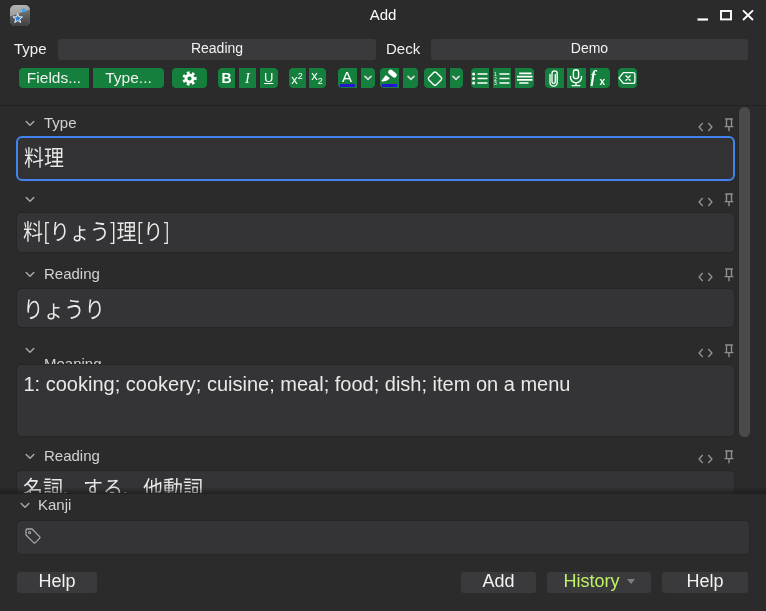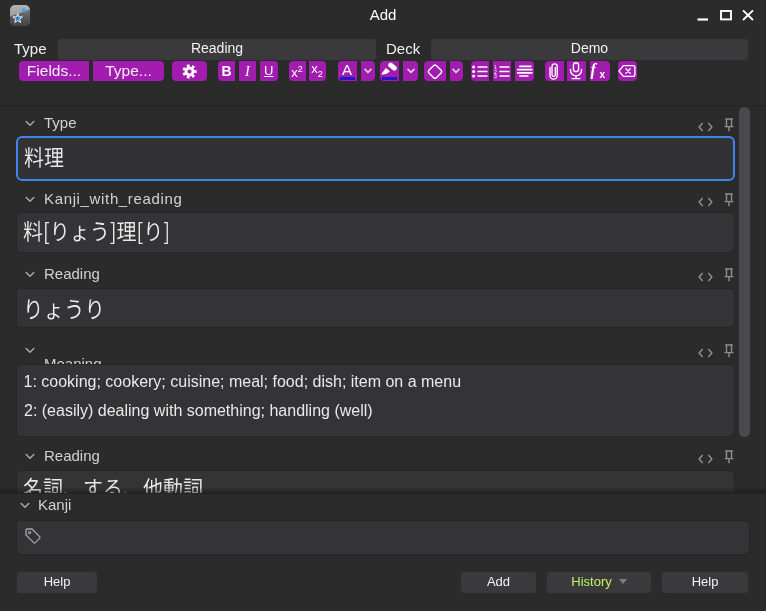--- a/index.html
+++ b/index.html
@@ -1,23 +1,23 @@
 <!DOCTYPE html>
 <html><head><meta charset="utf-8"><style>
 * { margin:0; padding:0; box-sizing:border-box; }
 html,body { width:766px; height:611px; background:#2b2b2b; font-family:"Liberation Sans",sans-serif; position:relative; overflow:hidden; }
 .abs { position:absolute; }
 .ic { position:absolute; line-height:0; }
-.tb { position:absolute; top:60px; height:22px; background:#a21caf; border:1px solid #2a2a2c; display:flex; align-items:center; justify-content:center; line-height:0; }
+.tb { position:absolute; top:67px; height:22px; background:#15803d; border:1px solid #2a2a2c; display:flex; align-items:center; justify-content:center; line-height:0; }
 .bt { font-size:15.5px; color:#f0f0f0; line-height:15px; position:relative; top:-1px; }
-.pbtn { position:absolute; height:23px; background:#3a3a3c; border:1px solid #2c2c2e; border-radius:4px; display:flex; align-items:center; justify-content:center; font-size:13px; color:#f2f2f2; padding-bottom:2px; }
+.pbtn { position:absolute; height:23px; background:#3a3a3c; border:1px solid #2c2c2e; border-radius:4px; display:flex; align-items:center; justify-content:center; font-size:18px; color:#f2f2f2; padding-bottom:2px; }
 .flabel { position:absolute; left:44px; font-size:15px; line-height:16px; color:#d2d2d2; }
 .fbox { position:absolute; left:16px; width:719px; background:#343436; border:1px solid #262628; border-radius:5px; }
 .fbox.focus { border:2px solid #4383ee; background:#323234; border-radius:6px; }
-.ftext { position:absolute; left:24px; font-size:16px; color:#e9e9e9; white-space:nowrap; }
+.ftext { position:absolute; left:24px; font-size:20px; color:#e9e9e9; white-space:nowrap; }
 </style></head>
 <body>
 <div class="abs" style="left:10px;top:5px;line-height:0"><svg width="20" height="21" viewBox="0 0 20 21">
       <defs>
         <linearGradient id="lgt" x1="0" y1="0" x2="0" y2="1">
           <stop offset="0" stop-color="#b3b3b3"></stop>
           <stop offset="1" stop-color="#878787"></stop>
         </linearGradient>
         <linearGradient id="lgb" x1="0" y1="0" x2="0" y2="1">
           <stop offset="0" stop-color="#757575"></stop>
@@ -162,21 +162,20 @@
       <div class="ic" style="left:723.5px;top:117.7px"><svg width="10" height="14" viewBox="0 0 10 14">
           <path d="M1.2 1 H8.8 M2.5 1 V8 M7.5 1 V8 M0.6 8.6 H9.4 M5 8.6 V13.3" fill="none" stroke="#8f8f8f" stroke-width="1.4"></path>
         </svg></div>
 <div class="fbox focus" style="top:136px;height:45px"></div>
 <svg style="position:absolute;left:24px;top:145.6px" width="42" height="26" viewBox="0 -20 42 26">
         <path d="M1.1 -17.4C1.6 -15.8 2.1 -13.7 2.2 -12.3L3.4 -12.7C3.2 -14.0 2.8 -16.1 2.2 -17.7ZM7.5 -17.8C7.3 -16.2 6.7 -14.0 6.2 -12.6L7.2 -12.2C7.7 -13.5 8.4 -15.7 8.9 -17.4ZM10.3 -16.3C11.5 -15.5 12.9 -14.3 13.5 -13.4L14.3 -14.7C13.6 -15.6 12.2 -16.8 11.1 -17.5ZM9.3 -10.6C10.5 -9.9 11.9 -8.7 12.6 -7.9L13.4 -9.2C12.7 -10.1 11.2 -11.1 10.0 -11.8ZM0.9 -11.5V-9.9H3.8C3.0 -7.4 1.8 -4.4 0.6 -2.8C0.9 -2.3 1.2 -1.6 1.4 -1.1C2.4 -2.6 3.4 -5.1 4.2 -7.6V1.8H5.6V-7.6C6.3 -6.3 7.2 -4.6 7.6 -3.7L8.6 -5.0C8.1 -5.8 6.1 -8.8 5.6 -9.6V-9.9H8.8V-11.5H5.6V-19.1H4.2V-11.5ZM8.8 -4.6 9.1 -3.1 15.3 -4.4V1.8H16.7V-4.7L19.3 -5.2L19.1 -6.7L16.7 -6.3V-19.2H15.3V-6.0Z M29.5 -12.3H32.6V-9.4H29.5ZM33.9 -12.3H36.9V-9.4H33.9ZM29.5 -16.6H32.6V-13.7H29.5ZM33.9 -16.6H36.9V-13.7H33.9ZM26.4 -0.5V1.1H39.3V-0.5H34.0V-3.6H38.7V-5.2H34.0V-7.9H38.4V-18.1H28.1V-7.9H32.5V-5.2H27.9V-3.6H32.5V-0.5ZM20.7 -2.3 21.1 -0.5C22.8 -1.2 25.1 -2.1 27.3 -2.9L27.0 -4.6L24.8 -3.7V-9.4H26.9V-11.0H24.8V-16.0H27.2V-17.6H20.9V-16.0H23.4V-11.0H21.1V-9.4H23.4V-3.2C22.4 -2.8 21.5 -2.5 20.7 -2.3Z" fill="#e9e9e9"></path>
       </svg>
 <div class="ic" style="left:24.5px;top:195.7px"><svg width="10" height="7" viewBox="0 0 10 7">
           <path d="M1.2 1.5 L5 5.2 L8.8 1.5" fill="none" stroke="#a8a8a8" stroke-width="1.5" stroke-linecap="round" stroke-linejoin="round"></path>
         </svg></div>
-      <div class="flabel" style="top:190.5px;letter-spacing:0.65px">Kanji_with_reading</div>
       <div class="ic" style="left:698px;top:197.0px"><svg width="15" height="10" viewBox="0 0 15 10">
           <path d="M4.7 1 L1.1 5 L4.7 9 M10.3 1 L13.9 5 L10.3 9" fill="none" stroke="#929292" stroke-width="1.35" stroke-linejoin="round"></path>
         </svg></div>
       <div class="ic" style="left:723.5px;top:193.2px"><svg width="10" height="14" viewBox="0 0 10 14">
           <path d="M1.2 1 H8.8 M2.5 1 V8 M7.5 1 V8 M0.6 8.6 H9.4 M5 8.6 V13.3" fill="none" stroke="#8f8f8f" stroke-width="1.4"></path>
         </svg></div>
 <div class="fbox" style="top:212px;height:41px"></div>
 <svg style="position:absolute;left:22.6px;top:219.6px" width="150" height="26" viewBox="0 -20 150 26">
         <path d="M1.1 -17.4C1.6 -15.8 2.1 -13.7 2.2 -12.3L3.4 -12.7C3.2 -14.0 2.8 -16.1 2.2 -17.7ZM7.5 -17.8C7.3 -16.2 6.7 -14.0 6.2 -12.6L7.2 -12.2C7.7 -13.5 8.4 -15.7 8.9 -17.4ZM10.3 -16.3C11.5 -15.5 12.9 -14.3 13.5 -13.4L14.3 -14.7C13.6 -15.6 12.2 -16.8 11.1 -17.5ZM9.3 -10.6C10.5 -9.9 11.9 -8.7 12.6 -7.9L13.4 -9.2C12.7 -10.1 11.2 -11.1 10.0 -11.8ZM0.9 -11.5V-9.9H3.8C3.0 -7.4 1.8 -4.4 0.6 -2.8C0.9 -2.3 1.2 -1.6 1.4 -1.1C2.4 -2.6 3.4 -5.1 4.2 -7.6V1.8H5.6V-7.6C6.3 -6.3 7.2 -4.6 7.6 -3.7L8.6 -5.0C8.1 -5.8 6.1 -8.8 5.6 -9.6V-9.9H8.8V-11.5H5.6V-19.1H4.2V-11.5ZM8.8 -4.6 9.1 -3.1 15.3 -4.4V1.8H16.7V-4.7L19.3 -5.2L19.1 -6.7L16.7 -6.3V-19.2H15.3V-6.0Z M22.1 3.9H26.1V2.7H23.5V-16.8H26.1V-18.1H22.1Z M33.5 -18.0 31.8 -18.1C31.7 -17.4 31.7 -16.8 31.6 -16.1C31.4 -14.2 31.0 -10.9 31.0 -8.7C31.0 -7.3 31.1 -6.0 31.2 -5.1L32.8 -5.2C32.6 -6.4 32.6 -7.2 32.7 -8.0C33.0 -11.0 35.3 -15.2 37.8 -15.2C39.9 -15.2 41.0 -12.6 41.0 -9.0C41.0 -3.3 37.6 -1.2 33.2 -0.5L34.2 1.1C39.1 0.1 42.6 -2.7 42.6 -9.0C42.6 -13.8 40.7 -16.8 38.0 -16.8C35.5 -16.8 33.4 -14.0 32.6 -11.7C32.7 -13.2 33.1 -16.3 33.5 -18.0Z M56.1 -3.1 56.1 -1.9C56.1 -0.8 55.5 -0.1 54.4 -0.1C52.9 -0.1 52.0 -0.8 52.0 -1.7C52.0 -2.7 53.1 -3.3 54.7 -3.3C55.2 -3.3 55.6 -3.3 56.1 -3.1ZM57.5 -14.2H55.8C55.8 -13.8 55.9 -13.0 55.9 -12.3C55.9 -11.5 55.9 -9.6 55.9 -8.6C55.9 -7.5 56.0 -6.0 56.0 -4.6C55.6 -4.7 55.2 -4.7 54.8 -4.7C52.1 -4.7 50.6 -3.5 50.6 -1.6C50.6 0.4 52.2 1.5 54.6 1.5C56.8 1.5 57.6 0.1 57.6 -1.3L57.6 -2.6C59.3 -1.9 60.7 -0.7 61.8 0.5L62.6 -1.0C61.4 -2.3 59.7 -3.6 57.5 -4.3C57.5 -5.8 57.4 -7.4 57.4 -8.5V-9.1C58.7 -9.1 61.0 -9.3 62.4 -9.4L62.4 -11.0C60.9 -10.8 58.7 -10.7 57.4 -10.7V-12.3C57.4 -12.9 57.4 -13.8 57.5 -14.2Z M81.2 -7.6C81.2 -3.5 77.7 -1.3 72.9 -0.6L73.8 1.1C79.0 0.2 82.9 -2.6 82.9 -7.5C82.9 -10.8 80.7 -12.6 77.9 -12.6C75.6 -12.6 73.3 -11.9 71.9 -11.5C71.3 -11.3 70.6 -11.2 70.1 -11.1L70.6 -9.0C71.1 -9.3 71.7 -9.5 72.3 -9.7C73.5 -10.1 75.4 -10.9 77.7 -10.9C79.8 -10.9 81.2 -9.5 81.2 -7.6ZM72.8 -17.9 72.5 -16.1C74.8 -15.7 78.8 -15.2 81.0 -15.0L81.3 -16.8C79.3 -16.8 75.0 -17.3 72.8 -17.9Z M87.4 3.9H91.4V-18.1H87.4V-16.8H90.0V2.7H87.4Z M103.0 -12.3H106.1V-9.4H103.0ZM107.4 -12.3H110.5V-9.4H107.4ZM103.0 -16.6H106.1V-13.7H103.0ZM107.4 -16.6H110.5V-13.7H107.4ZM99.9 -0.5V1.1H112.9V-0.5H107.5V-3.6H112.2V-5.2H107.5V-7.9H111.9V-18.1H101.7V-7.9H106.0V-5.2H101.4V-3.6H106.0V-0.5ZM94.2 -2.3 94.6 -0.5C96.4 -1.2 98.7 -2.1 100.8 -2.9L100.6 -4.6L98.4 -3.7V-9.4H100.4V-11.0H98.4V-16.0H100.7V-17.6H94.4V-16.0H96.9V-11.0H94.6V-9.4H96.9V-3.2C95.9 -2.8 95.0 -2.5 94.2 -2.3Z M115.6 3.9H119.6V2.7H117.0V-16.8H119.6V-18.1H115.6Z M127.1 -18.0 125.3 -18.1C125.3 -17.4 125.2 -16.8 125.1 -16.1C124.9 -14.2 124.5 -10.9 124.5 -8.7C124.5 -7.3 124.6 -6.0 124.7 -5.1L126.3 -5.2C126.2 -6.4 126.1 -7.2 126.2 -8.0C126.5 -11.0 128.8 -15.2 131.3 -15.2C133.4 -15.2 134.5 -12.6 134.5 -9.0C134.5 -3.3 131.1 -1.2 126.7 -0.5L127.7 1.1C132.6 0.1 136.1 -2.7 136.1 -9.0C136.1 -13.8 134.2 -16.8 131.6 -16.8C129.0 -16.8 126.9 -14.0 126.1 -11.7C126.2 -13.2 126.6 -16.3 127.1 -18.0Z M141.0 3.9H144.9V-18.1H141.0V-16.8H143.6V2.7H141.0Z" fill="#e9e9e9"></path>
       </svg>
@@ -199,21 +198,20 @@
         </svg></div>
       <div class="flabel" style="top:356px">Meaning</div>
       <div class="ic" style="left:698px;top:348.0px"><svg width="15" height="10" viewBox="0 0 15 10">
           <path d="M4.7 1 L1.1 5 L4.7 9 M10.3 1 L13.9 5 L10.3 9" fill="none" stroke="#929292" stroke-width="1.35" stroke-linejoin="round"></path>
         </svg></div>
       <div class="ic" style="left:723.5px;top:344.2px"><svg width="10" height="14" viewBox="0 0 10 14">
           <path d="M1.2 1 H8.8 M2.5 1 V8 M7.5 1 V8 M0.6 8.6 H9.4 M5 8.6 V13.3" fill="none" stroke="#8f8f8f" stroke-width="1.4"></path>
         </svg></div>
 <div class="fbox" style="top:364px;height:72.5px"></div>
 <div class="ftext" style="left:23.5px;top:372.7px">1: cooking; cookery; cuisine; meal; food; dish; item on a menu</div>
-<div class="ftext" style="top:401.9px">2: (easily) dealing with something; handling (well)</div>
 <div class="ic" style="left:24.5px;top:452.7px"><svg width="10" height="7" viewBox="0 0 10 7">
           <path d="M1.2 1.5 L5 5.2 L8.8 1.5" fill="none" stroke="#a8a8a8" stroke-width="1.5" stroke-linecap="round" stroke-linejoin="round"></path>
         </svg></div>
       <div class="flabel" style="top:447.5px">Reading</div>
       <div class="ic" style="left:698px;top:454.0px"><svg width="15" height="10" viewBox="0 0 15 10">
           <path d="M4.7 1 L1.1 5 L4.7 9 M10.3 1 L13.9 5 L10.3 9" fill="none" stroke="#929292" stroke-width="1.35" stroke-linejoin="round"></path>
         </svg></div>
       <div class="ic" style="left:723.5px;top:450.2px"><svg width="10" height="14" viewBox="0 0 10 14">
           <path d="M1.2 1 H8.8 M2.5 1 V8 M7.5 1 V8 M0.6 8.6 H9.4 M5 8.6 V13.3" fill="none" stroke="#8f8f8f" stroke-width="1.4"></path>
         </svg></div>

